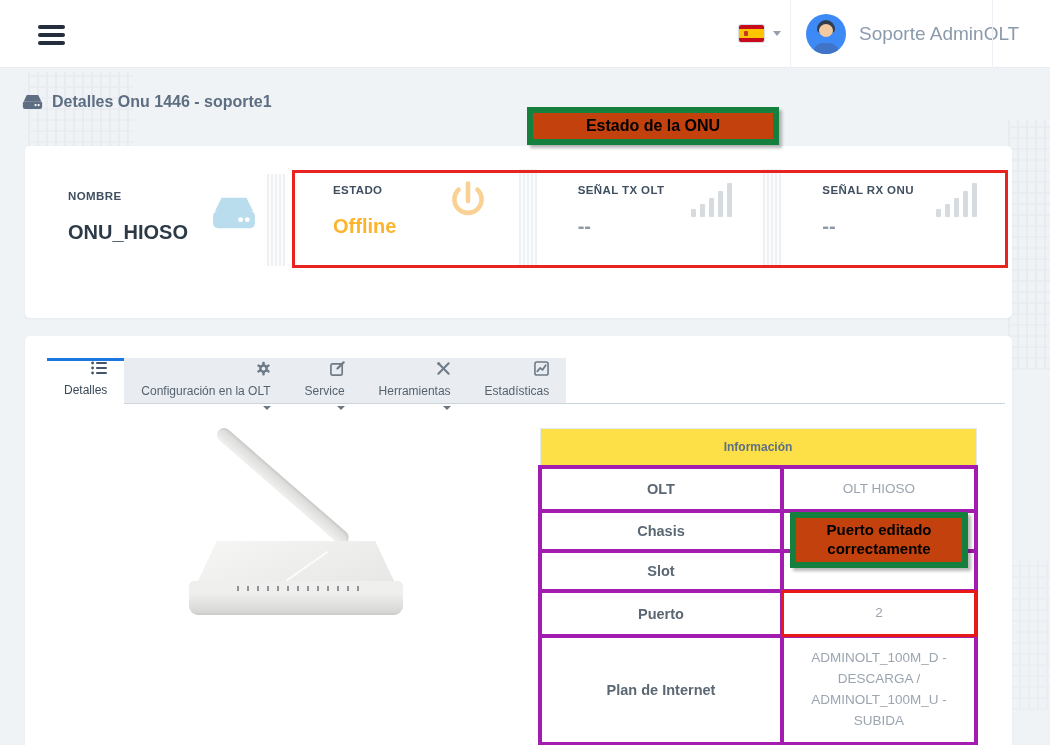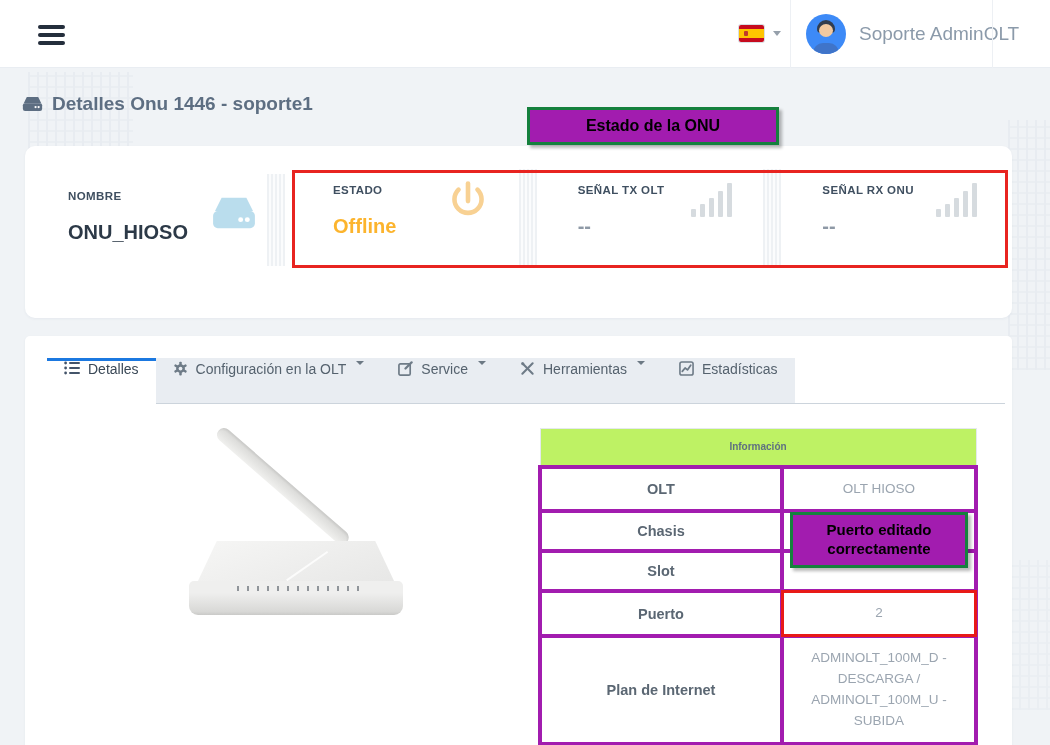--- a/index.html
+++ b/index.html
@@ -23,79 +23,79 @@
   .caret-down { width:0; height:0; border-left:4.5px solid transparent; border-right:4.5px solid transparent; border-top:5px solid #96a0ab; }
   .topbar .vline { position:absolute; top:0; width:1px; height:68px; background:#edf0f4; }
   .userbox { position:absolute; left:806px; top:14px; display:flex; align-items:center; gap:13px; cursor:pointer; }
   .avatar { width:40px; height:40px; border-radius:50%; background:#3d8af7; position:relative; overflow:hidden; }
   .avatar .hair { position:absolute; left:11px; top:6px; width:18px; height:13px; background:#323d4e; border-radius:9px 9px 4px 4px; }
   .avatar .face { position:absolute; left:13px; top:10px; width:14px; height:13px; background:#f2c9a0; border-radius:50%; }
   .avatar .shirt { position:absolute; left:7px; bottom:-4px; width:26px; height:15px; background:#3f74c9; border-radius:10px 10px 0 0; }
   .username { font-size:19px; color:#8b9aaa; }
 
   
-  .page-title { position:absolute; left:22px; top:93px; display:flex; align-items:center; gap:9px; font-size:19px; font-weight:700; color:#5d6e82; }
+  .page-title { position:absolute; left:22px; top:93px; display:flex; align-items:center; gap:9px; font-size:16px; font-weight:700; color:#5d6e82; }
   .sparkle { position:absolute; opacity:.55; pointer-events:none;
     background:
       repeating-linear-gradient(90deg, #e2e8ee 0 2px, transparent 2px 9px),
       repeating-linear-gradient(0deg, #e6ebf0 0 2px, transparent 2px 11px); }
   .sp1 { left:28px; top:72px; width:105px; height:115px; }
   .sp2 { left:1008px; top:120px; width:42px; height:250px; }
   .sp3 { left:1010px; top:560px; width:40px; height:150px; opacity:.4; }
 
   
-  .annotation { position:absolute; background:#a21caf; border:3px solid #15803d; color:#000;
+  .annotation { position:absolute; background:#c2410c; border:6px solid #15803d; color:#000;
     font-weight:700; display:flex; align-items:center; justify-content:center; text-align:center;
     box-shadow:3px 3px 3px rgba(0,0,0,.28); z-index:9; line-height:1.25; }
   .anno-estado { left:527px; top:107px; width:252px; height:38px; font-size:16px; }
   .anno-puerto { left:790px; top:512px; width:178px; height:56px; font-size:15px; padding:12px 6px; }
   .red-frame { position:absolute; border:3px solid #e82420; background:transparent; z-index:8; pointer-events:none; }
   .frame-status { left:292px; top:170px; width:716px; height:98px; }
 
   
-  .status-card { position:absolute; left:25px; top:146px; width:987px; height:172px; background:#fff; border-radius:10px; box-shadow:0 1px 3px rgba(40,60,90,.05); }
+  .status-card { position:absolute; left:25px; top:146px; width:987px; height:172px; background:#fff; border-radius:5px; box-shadow:0 1px 3px rgba(40,60,90,.05); }
   .stat-label { font-size:11.5px; font-weight:700; letter-spacing:.4px; color:#3f4f60; }
   .stat-value { margin-top:19px; font-size:20px; font-weight:700; color:#2c3947; }
   .name-block { position:absolute; left:43px; top:44px; }
   .onu-device-icon { position:absolute; left:186px; top:48px; }
   .tex-divider { width:18px; align-self:stretch; margin:2px 0;
      background:repeating-linear-gradient(90deg, #eef1f4 0 2px, #fbfcfd 2px 4px); }
   .tex-divider.solo { position:absolute; left:242px; top:26px; height:92px; }
   .status-strip { position:absolute; left:267px; top:21px; width:716px; height:100px; display:flex; }
   .status-sec { flex:1; position:relative; padding:17px 20px 0 41px; }
   .status-sec .sec-icon { position:absolute; right:28px; top:13px; }
   .offline { color:#fcb42d; }
   .dash-val { color:#8e99a6; font-weight:600; }
 
   
   .tab-card { position:absolute; left:25px; top:336px; width:987px; height:409px; background:#fff; border-radius:5px 5px 0 0; box-shadow:0 1px 3px rgba(40,60,90,.05); }
   .tabs { position:absolute; left:22px; top:22px; width:958px; height:46px; display:flex; align-items:flex-end; border-bottom:1px solid #ccd4dc; }
-  .tab { height:45px; display:flex; align-items:flex-start; gap:8px; padding:0 17px; background:#e9edf2;
-         color:#55626e; font-size:14px; cursor:pointer; border-top:3px solid transparent; white-space:nowrap; }
+  .tab { height:45px; display:flex; align-items:flex-end; gap:8px; padding:0 17px; background:#e9edf2;
+         color:#55626e; font-size:12px; cursor:pointer; border-top:3px solid transparent; white-space:nowrap;flex-direction:column; }
   .tab .tab-icon { display:flex; color:#6e7b87; }
   .tab.active { background:#fff; border-top:3px solid #1b78e0; color:#3a4856; height:46px; margin-bottom:-1px; border-bottom:1px solid #fff; }
   .tab.active .tab-icon { color:#44546a; }
   .tab .caret { width:0; height:0; border-left:4px solid transparent; border-right:4px solid transparent; border-top:4.5px solid #6c7984; margin-left:2px; }
 
   
   .router { position:absolute; left:150px; top:85px; width:340px; height:210px; }
   .antenna { position:absolute; left:165px; top:-49px; width:14px; height:170px; border-radius:8px;
      background:linear-gradient(90deg,#f0f0ee,#d7d7d5); transform:rotate(-49deg); transform-origin:50% 100%;
      box-shadow:inset -2px 0 2px rgba(0,0,0,.06); }
   .body-top { position:absolute; left:22px; top:120px; width:198px; height:42px;
      background:linear-gradient(160deg,#f6f6f5,#e7e7e6); clip-path:polygon(10% 0, 90% 0, 100% 100%, 0 100%); }
   .body-top::after { content:""; position:absolute; left:55%; top:0; width:2px; height:120%; background:rgba(255,255,255,.8); transform:rotate(55deg); }
   .body-front { position:absolute; left:14px; top:160px; width:214px; height:34px;
      background:linear-gradient(#efefee 0 35%, #d8d8d6 90%, #c9c9c7); border-radius:5px 5px 9px 9px; }
   .leds { position:absolute; left:48px; top:5px; width:125px; height:5px;
      background:repeating-linear-gradient(90deg,#8f9499 0 2px, transparent 2px 10px); }
 
   
   .info-table { position:absolute; left:513px; top:92px; width:440px; border-collapse:collapse; background:#fff; }
-  .info-table th { background:#bef264; color:#5e7081; font-weight:700; font-size:10px; height:38px; border:1px solid #e4e9ed; }
+  .info-table th { background:#fde047; color:#5e7081; font-weight:700; font-size:12px; height:38px; border:1px solid #e4e9ed; }
   .info-table td { border:4px solid #a21caf; text-align:center; }
   .cell-label { width:242px; font-weight:700; color:#5b6773; font-size:14.5px; padding:10px 6px; }
   .cell-value { color:#9ba5b0; font-size:13.5px; padding:10px 14px; line-height:1.55; }
   .red-outline { outline:3px solid #e81a17; outline-offset:-2px; }
 
   svg { display:block; }
 </style>
 </head>
 <body>
 

